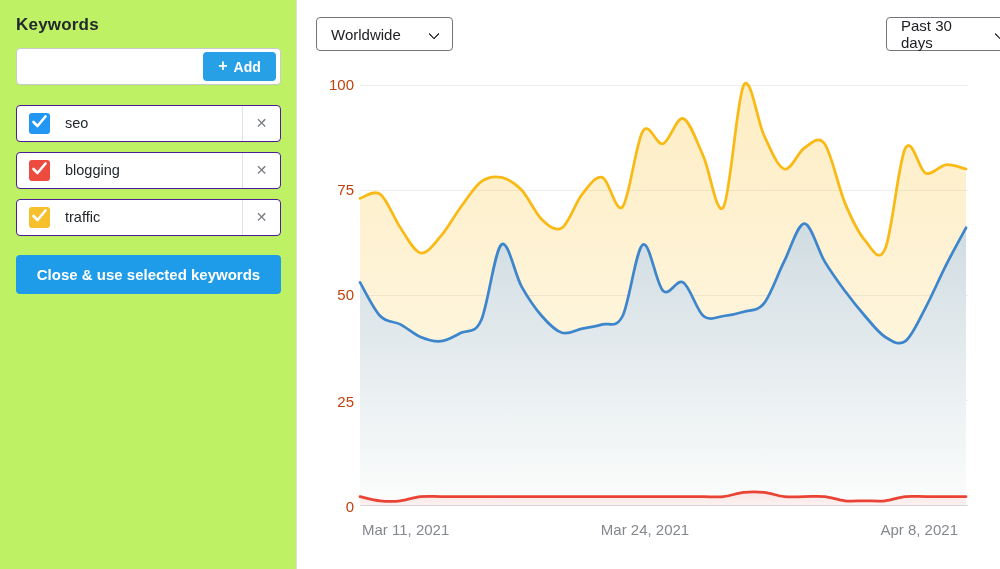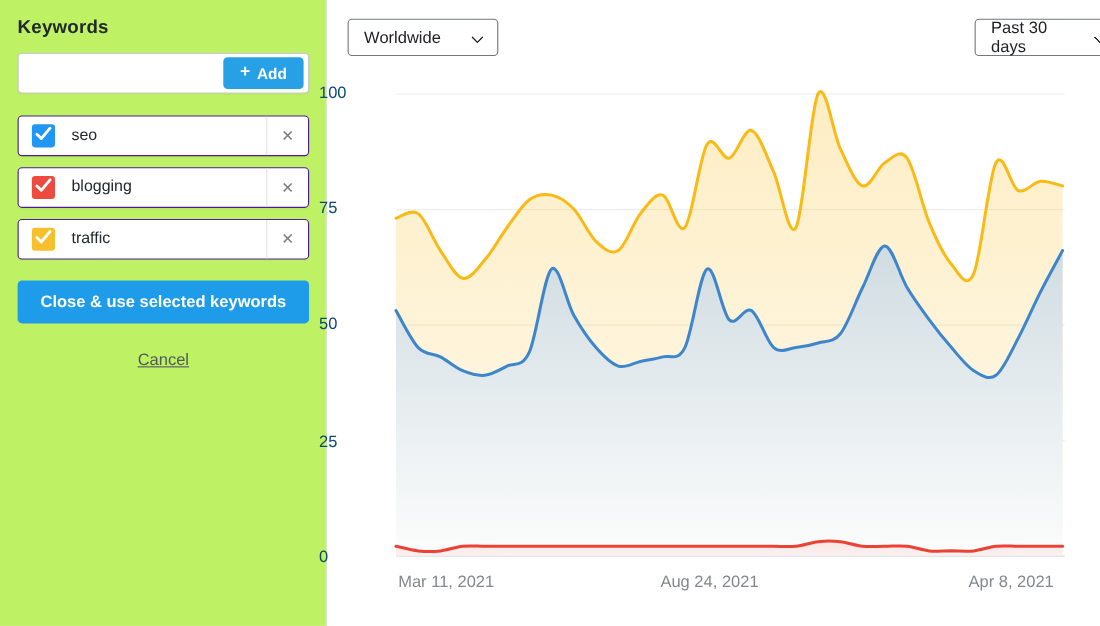--- a/index.html
+++ b/index.html
@@ -71,21 +71,21 @@
   .dd.range{left:847px;width:133px;margin-left:39px;}
   .dd .chev{
     position:absolute;right:13px;top:11px;width:8px;height:8px;
     border-right:2px solid #202124;border-bottom:2px solid #202124;
     transform:rotate(45deg) scale(.8);border-radius:1px;
   }
   
   .gridline{position:absolute;left:360px;width:608px;height:1px;background:#ededee;}
   .gridline.g0{top:85px}.gridline.g1{top:190px}.gridline.g2{top:295px}.gridline.g3{top:400px}
   .gridline.axis{top:505px;background:#d5d6d9;}
-  .ytick{position:absolute;left:290px;width:64px;text-align:left;font-size:15px;color:#0c4a6e;}
+  .ytick{position:absolute;left:290px;width:64px;text-align:right;font-size:15px;color:#c2410c;}
   .ytick.t0{top:76px}.ytick.t1{top:181px}.ytick.t2{top:286px}.ytick.t3{top:393px}.ytick.t4{top:498px}
   .xtick{position:absolute;top:521px;font-size:15px;color:#84888d;white-space:nowrap;}
   .xtick.x0{left:362px;}
   .xtick.x1{left:645px;transform:translateX(-50%);}
   .xtick.x2{right:42px;}
   #trend-svg{position:absolute;left:360px;top:65px;overflow:visible;}
 </style>
 </head>
 <body>
 
@@ -133,21 +133,20 @@
           </svg>
       </span>
     </span>
     <span class="kw-label">traffic</span>
     <span class="kw-div"></span>
     <button class="kw-x" aria-label="remove"><span>✕</span></button>
   </div>
 
   <button class="close-btn" style="background: rgb(31, 156, 233);">Close &amp; use selected keywords</button>
 
-  <a class="cancel-link">Cancel</a>
 </div>
 
 <div class="dd region">
   <span>Worldwide</span>
   <span class="chev"></span>
 </div>
 <div class="dd range">
   <span>Past 30 days</span>
   <span class="chev"></span>
 </div>
@@ -158,21 +157,21 @@
 <div class="gridline g3"></div>
 <div class="gridline axis"></div>
 
 <div class="ytick t0">100</div>
 <div class="ytick t1">75</div>
 <div class="ytick t2">50</div>
 <div class="ytick t3">25</div>
 <div class="ytick t4">0</div>
 
 <div class="xtick x0">Mar 11, 2021</div>
-<div class="xtick x1">Aug 24, 2021</div>
+<div class="xtick x1">Mar 24, 2021</div>
 <div class="xtick x2">Apr 8, 2021</div>
 
 <svg id="trend-svg" width="606" height="452" viewBox="0 0 606 452">
     <defs>
       <linearGradient id="grad-traffic" x1="0" y1="0" x2="0" y2="1">
         <stop offset="0" stop-color="rgba(250,197,60,0.30)"></stop>
         <stop offset="1" stop-color="rgba(250,197,60,0.10)"></stop>
       </linearGradient>
       <linearGradient id="grad-seo" x1="0" y1="0" x2="0" y2="1">
         <stop offset="0" stop-color="rgba(206,219,226,0.96)"></stop>

